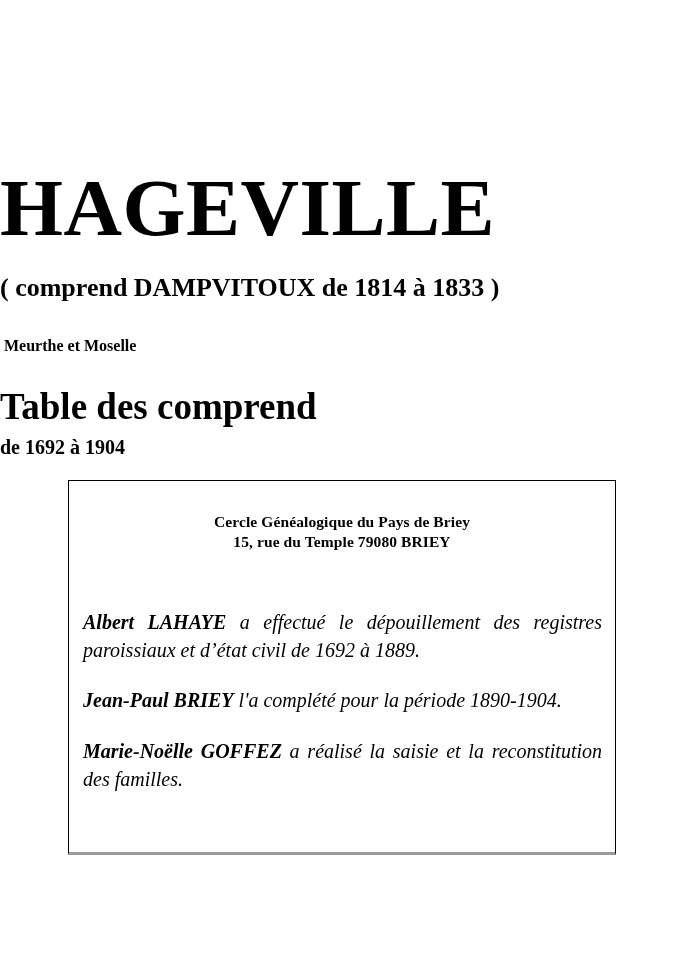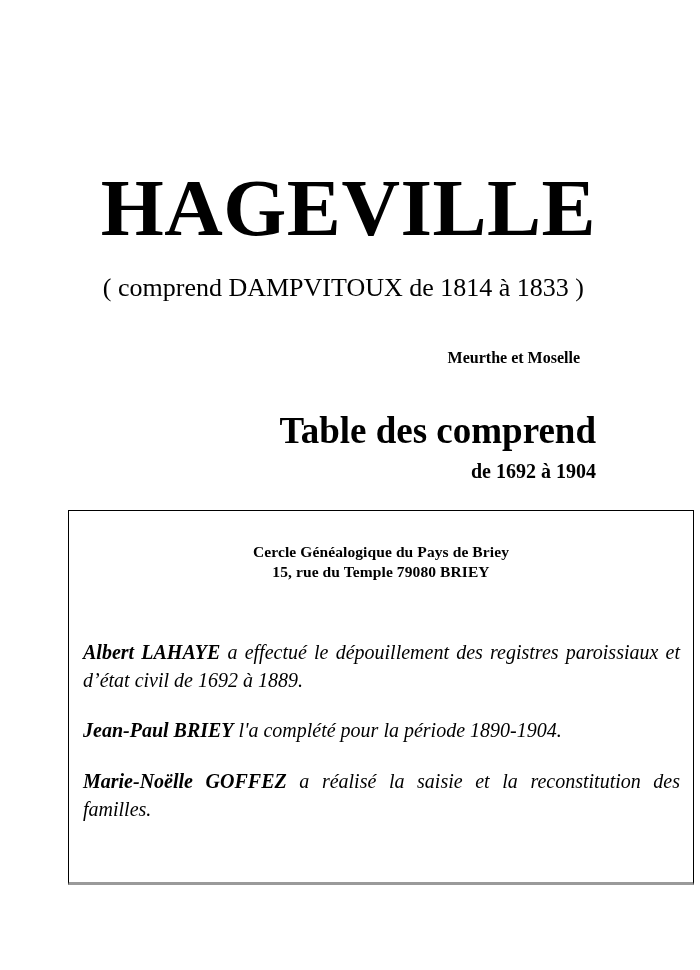--- a/index.html
+++ b/index.html
@@ -21,47 +21,47 @@
     inset: 0;
     background: #ffffff;
   }
 
   
   .title-block {
     position: absolute;
     left: 0;
     top: 168px;
     width: 596px;
-    text-align: right;
+    text-align: left;
   }
 
   .main-title {
     font-size: 81px;
     font-weight: bold;
     line-height: 1.0;
     letter-spacing: 0.5px;
     margin: 0;
     padding: 0;
     white-space: nowrap;
   }
 
   .sub-title {
     font-size: 26px;
-    font-weight: normal;
+    font-weight: bold;
     line-height: 1.0;
     margin: 0;
     padding: 26px 12px 0 0;
     white-space: nowrap;
   }
 
   .region-line {
     font-size: 16px;
     font-weight: bold;
     line-height: 1.0;
-    margin: 16px;
+    margin: 4px;
     padding: 33px 0 0 0;
   }
 
   .table-title {
     font-size: 37px;
     font-weight: bold;
     line-height: 1.0;
     margin: 0;
     padding: 30px 0 0 0;
   }
@@ -71,22 +71,22 @@
     font-weight: bold;
     line-height: 1.0;
     margin: 0;
     padding: 12px 0 0 0;
   }
 
   
   .credits-box {
     position: absolute;
     left: 68px;
-    top: 510px;
-    width: 626px;
+    top: 480px;
+    width: 548px;
     height: 375px;
     box-sizing: border-box;
     border-top: 1.5px solid #000000;
     border-left: 1.5px solid #000000;
     border-right: 1.5px solid #000000;
     border-bottom: 3px solid #9a9a9a;
     background: #ffffff;
   }
 
   .org-block {

